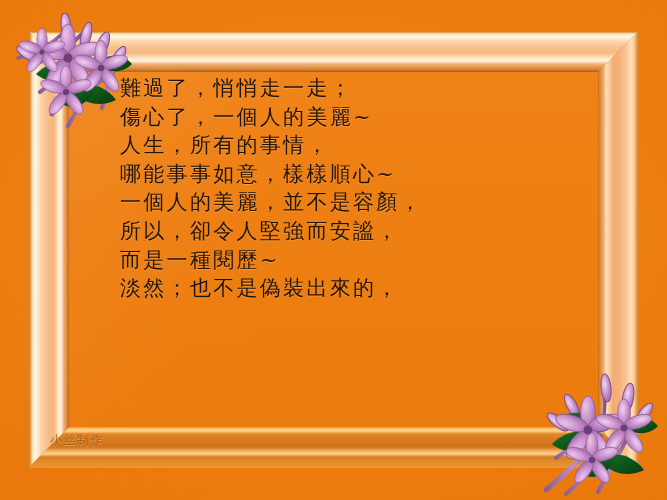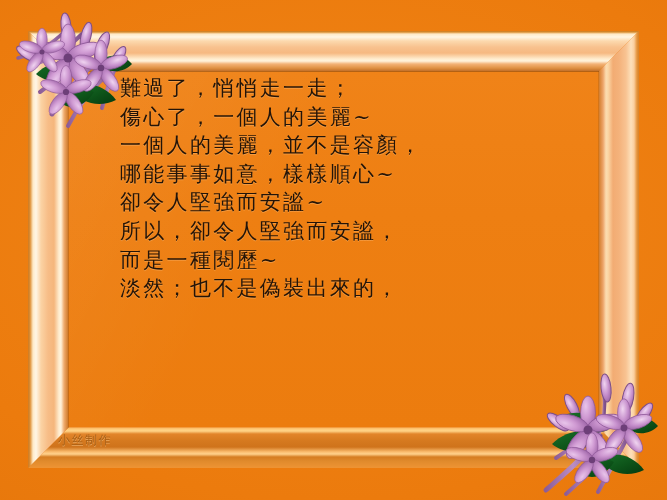--- a/index.html
+++ b/index.html
@@ -113,21 +113,21 @@
     font-size: 21px;
     line-height: 28.6px;
     letter-spacing: 2.3px;
     white-space: pre;
     text-shadow: 0 1px 0 rgba(255,200,140,.35);
   }
 
   
   .signature {
     position: absolute;
-    left: 58px;
+    left: 50px;
     top: 432px;
     font-family: "DejaVu Serif", "Liberation Serif", serif;
     font-size: 12px;
     letter-spacing: 1.5px;
     color: #a75e14;
     text-shadow: 0 1px 0 rgba(255,215,160,.5);
   }
 
   
   .spray { position: absolute; }
@@ -149,23 +149,23 @@
     <div class="rail rail-right"></div>
 
     <div class="frame-opening">
       <div class="mat-sheen"></div>
     </div>
   </div>
 
   <div class="poem">
     <div class="poem-line">難過了，悄悄走一走；</div>
     <div class="poem-line">傷心了，一個人的美麗~</div>
+    <div class="poem-line">人生，所有的事情，</div>
+    <div class="poem-line">哪能事事如意，樣樣順心~</div>
     <div class="poem-line">一個人的美麗，並不是容顏，</div>
-    <div class="poem-line">哪能事事如意，樣樣順心~</div>
-    <div class="poem-line">卻令人堅強而安謐~</div>
     <div class="poem-line">所以，卻令人堅強而安謐，</div>
     <div class="poem-line">而是一種閱歷~</div>
     <div class="poem-line">淡然；也不是偽裝出來的，</div>
   </div>
 
   <div class="signature">小丝制作</div>
 
   <div class="spray spray-tl">
     <svg viewBox="0 0 140 140" xmlns="http://www.w3.org/2000/svg">
       <defs>

